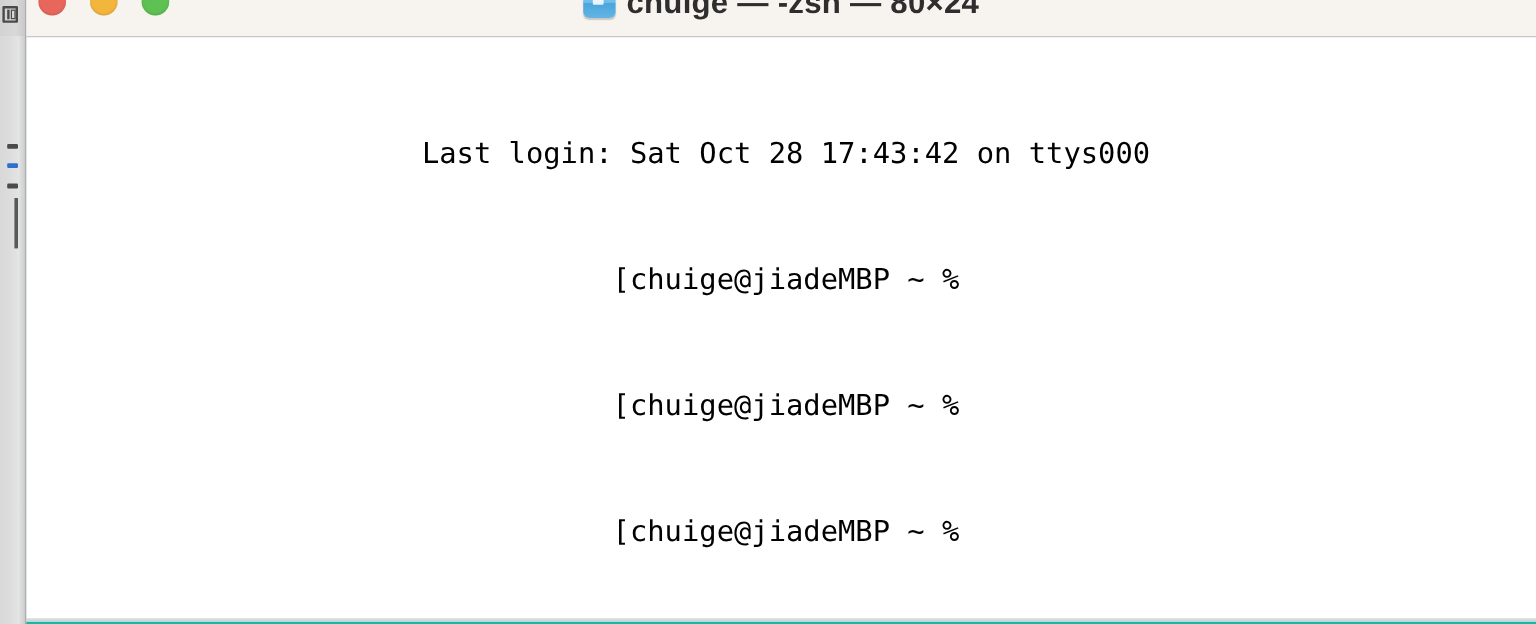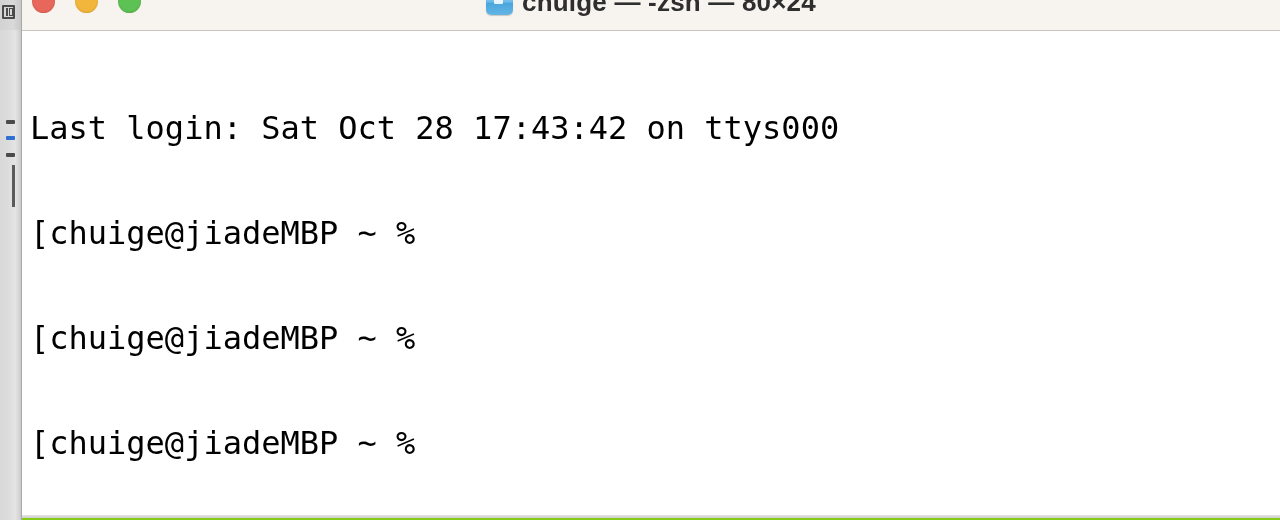--- a/index.html
+++ b/index.html
@@ -13,21 +13,22 @@
     overflow: hidden;
     font-family: "Liberation Sans", sans-serif;
     -webkit-font-smoothing: antialiased;
   }
 
   #screen {
     position: relative;
     width: 1280px;
     height: 520px;
     overflow: hidden;
-    background: #84cc16;
+    background: #14b8a6;
+    text-align: center;
   }
 
   
   #bg-strip {
     position: absolute;
     left: 0;
     top: 0;
     width: 22px;
     height: 520px;
     background: linear-gradient(to right, #d8d8d8 0%, #dcdcdc 35%, #e4e4e4 70%, #cfcfcf 92%, #b9b9b9 100%);
@@ -177,21 +178,21 @@
   #term-body {
     position: absolute;
     left: 0;
     top: 32px;
     width: 1258px;
     height: 483px;
     background: #ffffff;
     padding: 9px 0 0 8px;
     box-sizing: border-box;
     font-family: "DejaVu Sans Mono", "Liberation Mono", monospace;
-    font-size: 32px;
+    font-size: 24px;
     line-height: 35px;
     color: #000000;
     white-space: pre;
     overflow: hidden;
   }
   .term-line {
     height: 35px;
     white-space: pre;
     letter-spacing: 0px;
   }

